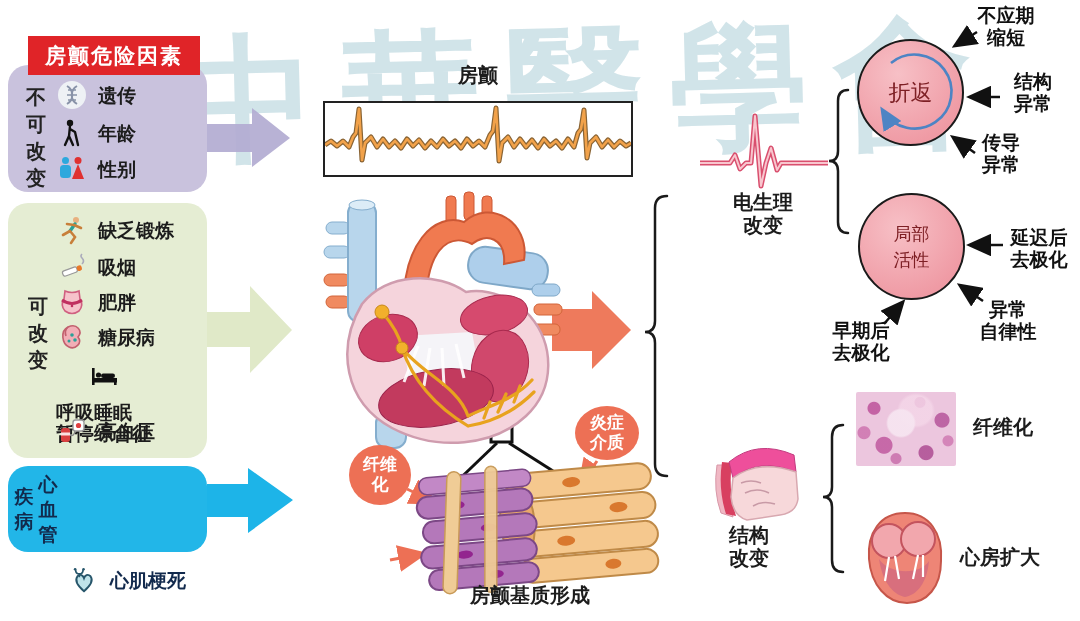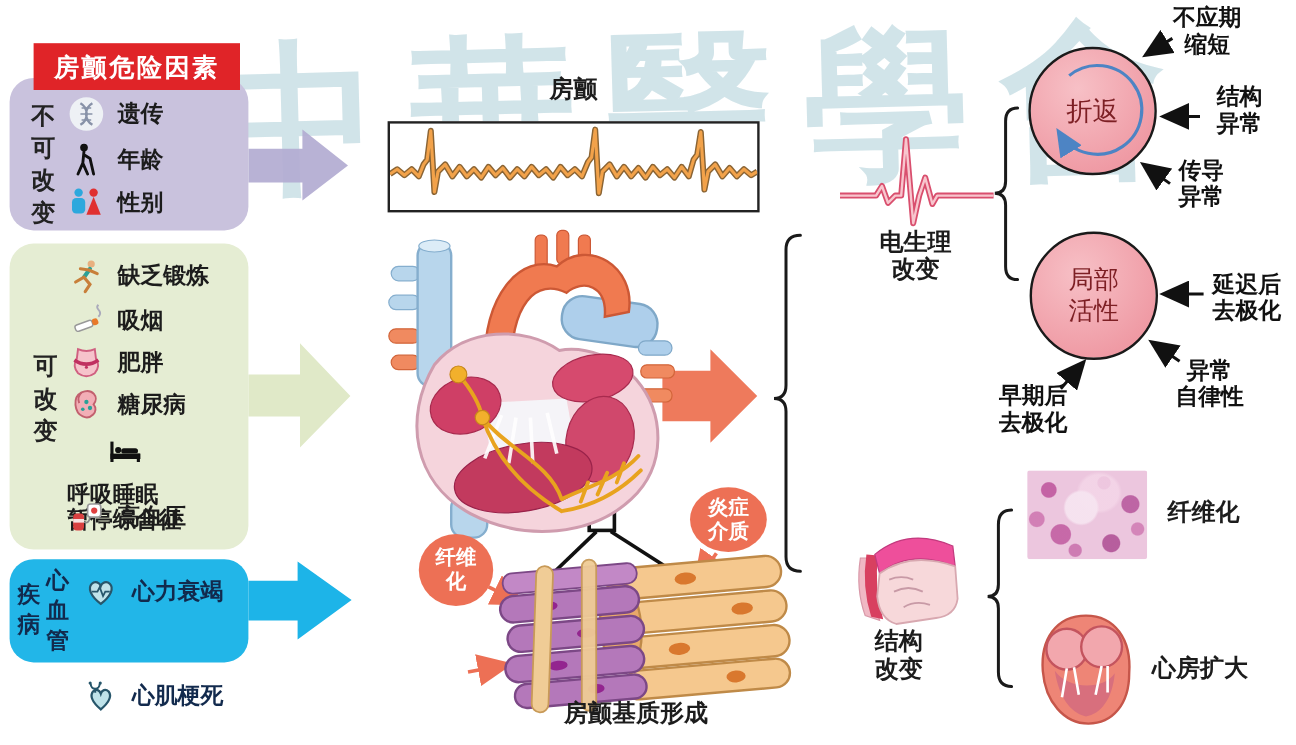--- a/index.html
+++ b/index.html
@@ -198,29 +198,20 @@
           <path d="M13,19 Q17,21 18,15" stroke="#888" stroke-width="1.4" fill="none"></path>
         </svg>
     </span>
     <span class="item-label" data-bind="risk_groups.modifiable.items.5.label">高血压</span>
   </div>
 
   <div class="riskbox box-cvd"></div>
   <div class="vlabel vlabel-cvd" style="left:13px;top:484px;" data-bind="risk_groups.cardiovascular.category_outer">疾病</div>
   <div class="vlabel vlabel-cvd" style="left:37px;top:472px;" data-bind="risk_groups.cardiovascular.category_inner">心血管</div>
 
-  <div class="item" style="top:477px;left:68px;">
-    <span class="item-icon">
-      <svg width="28" height="28" viewBox="0 0 30 30">
-          <path d="M15,26 C6,19 3,12 7,8 C10,5 14,7 15,10 C16,7 20,5 23,8 C27,12 24,19 15,26 Z" fill="#bfe3ea" stroke="#27566b" stroke-width="2"></path>
-          <path d="M7,15 L12,15 L14,11 L17,19 L19,15 L23,15" stroke="#27566b" stroke-width="1.6" fill="none"></path>
-        </svg>
-    </span>
-    <span class="item-label cvd-label" data-bind="risk_groups.cardiovascular.items.0.label">心力衰竭</span>
-  </div>
   <div class="item" style="top:519px;left:68px;margin-top:45px;">
     <span class="item-icon">
       <svg width="28" height="28" viewBox="0 0 30 30">
           <path d="M15,27 C8,21 5,15 8,11 C11,8 14,10 15,13 C16,10 19,8 22,11 C25,15 22,21 15,27 Z" fill="#bfe3ea" stroke="#27566b" stroke-width="2"></path>
           <path d="M6,4 C6,10 14,10 14,4 M10,9 L10,12" stroke="#27566b" stroke-width="1.8" fill="none"></path>
           <circle cx="5.5" cy="3.5" r="1.4" fill="#27566b"></circle>
           <circle cx="14.5" cy="3.5" r="1.4" fill="#27566b"></circle>
         </svg>
     </span>
     <span class="item-label cvd-label" data-bind="risk_groups.cardiovascular.items.1.label">心肌梗死</span>
@@ -310,21 +301,21 @@
     <svg class="abs" style="left:0;top:0;" width="108" height="108" viewBox="0 0 108 108">
       <defs>
           <marker id="mblue" markerWidth="9" markerHeight="8" refX="7" refY="4" orient="auto">
             <path d="M0,0 L9,4 L0,8 Z" fill="#4d84c4"></path>
           </marker>
         </defs>
       <path d="M32,22 A37,37 0 1 1 24,70" fill="none" stroke="#4d84c4" stroke-width="2.6" marker-end="url(#mblue)"></path>
     </svg>
     <span data-bind="electrophysiology.reentry.label">折返</span>
   </div>
-  <div class="node" style="left:858px;top:193px;width:103px;height:103px;font-size:21px;">
+  <div class="node" style="left:858px;top:193px;width:103px;height:103px;font-size:18px;">
     <span data-bind="electrophysiology.local_activity.label">局部
 活性</span>
   </div>
 
   <div class="annot" style="left:966px;top:5px;width:80px;" data-bind="electrophysiology.reentry.annotations.refractory">不应期
 缩短</div>
   <div class="annot" style="left:1001px;top:71px;width:64px;" data-bind="electrophysiology.reentry.annotations.structural">结构
 异常</div>
   <div class="annot" style="left:972px;top:132px;width:58px;" data-bind="electrophysiology.reentry.annotations.conduction">传导
 异常</div>

